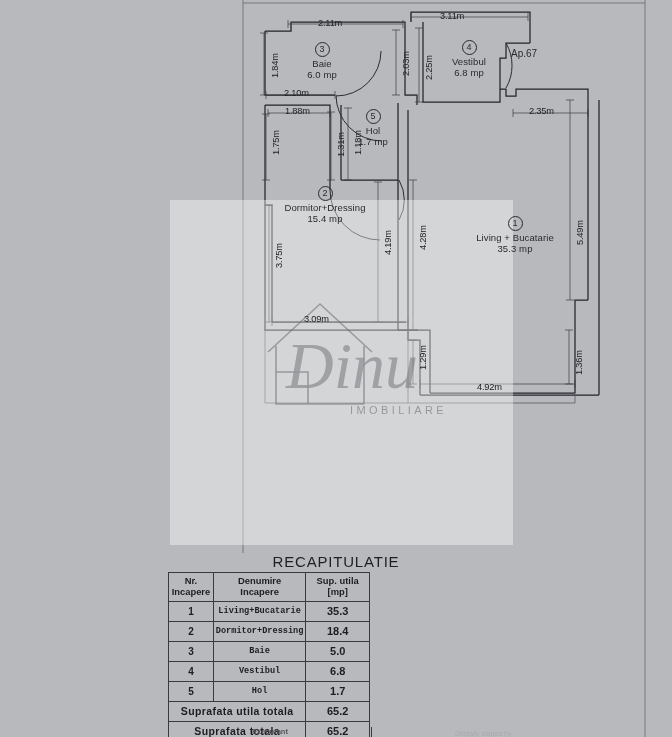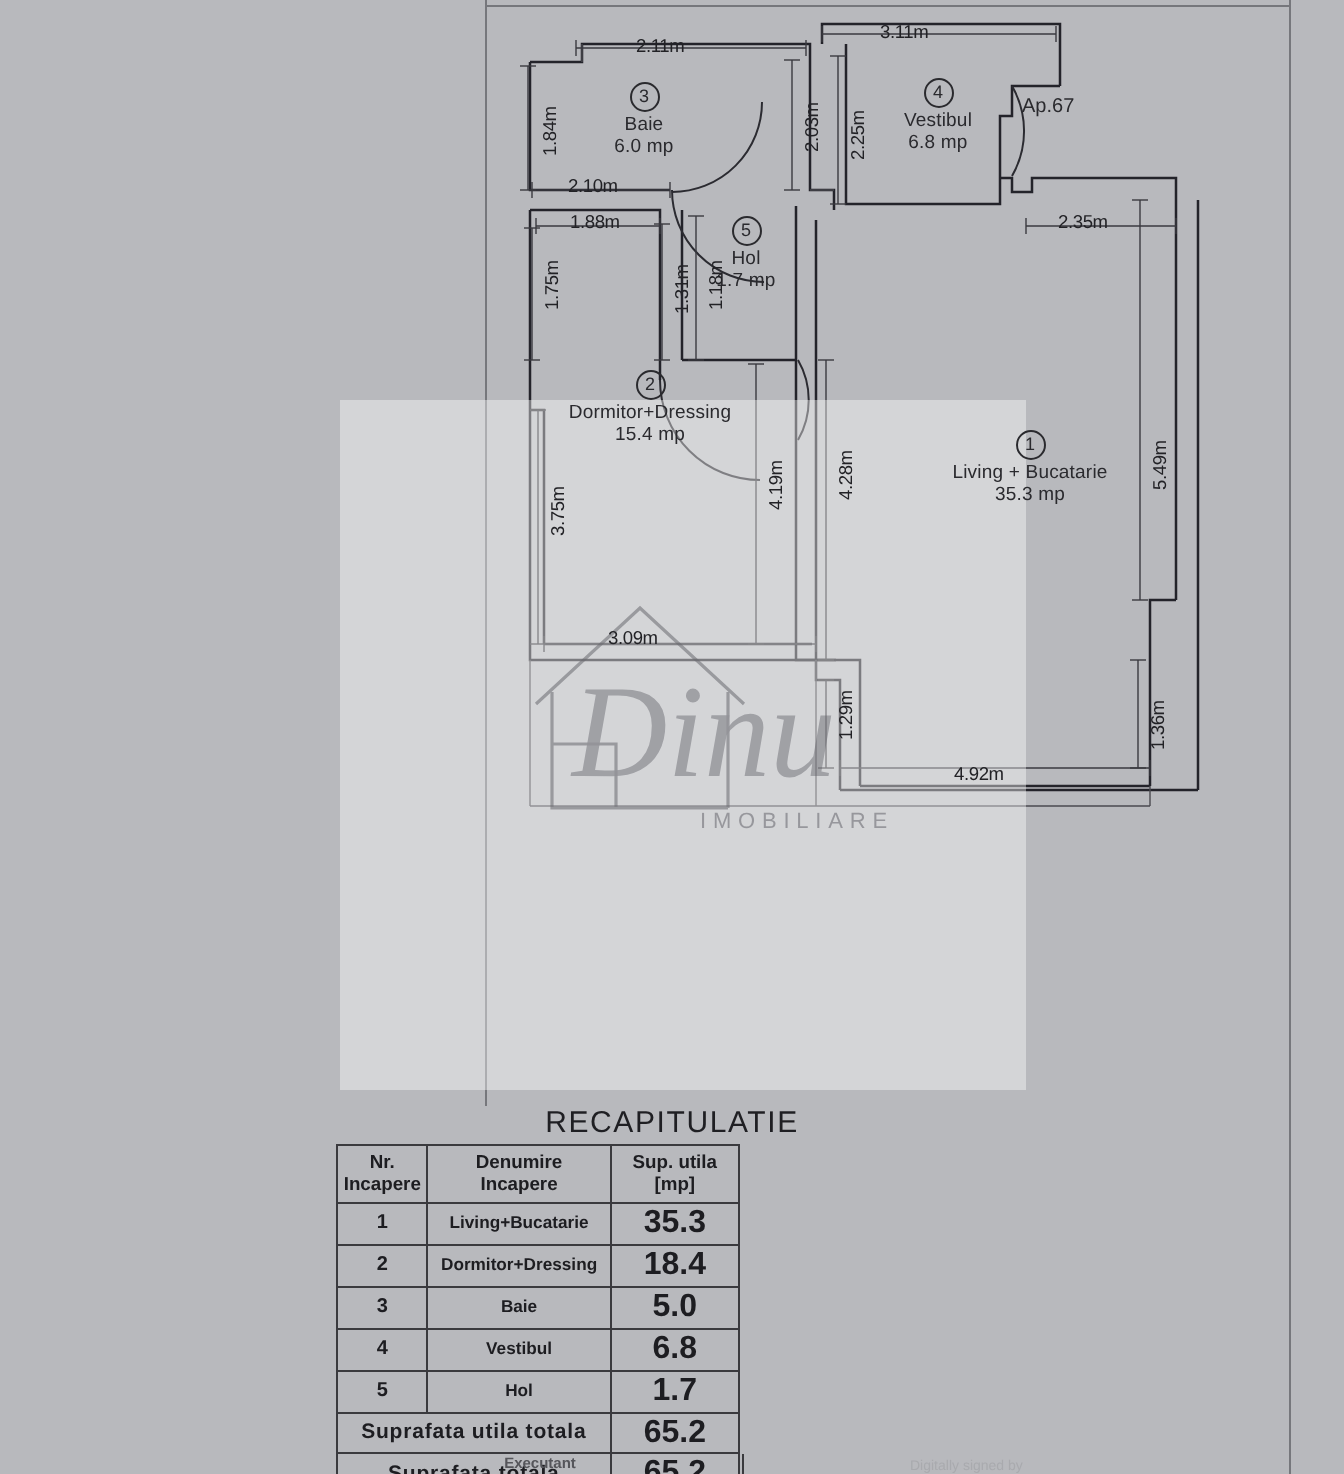--- a/index.html
+++ b/index.html
@@ -106,22 +106,22 @@
   table.recap td, table.recap th {
     border: 1px solid #3a3a3e;
     padding: 1px 0;
     text-align: center;
     font-weight: bold;
     font-size: 8.6px;
     line-height: 1.12;
   }
   table.recap th { font-size: 9.4px; height: 26px; }
   table.recap td.num { width: 42px; font-size: 10px; }
-  table.recap td.name { width: 86px; }
-  table.recap td.val { width: 60px; font-size: 16px; margin-top: 36px; }
+  table.recap td.name { width: 86px; font-family: Liberation Mono, monospace; }
+  table.recap td.val { width: 60px; font-size: 11px; margin-top: 36px; }
   table.recap td.total { text-align: center; font-size: 10.5px; letter-spacing: 0.4px; }
   table.recap tr.body td { height: 17px; }
   table.recap tr.total-row td { height: 17px; }
   #exec-row {
     position: absolute;
     left: 168px;
     top: 727px;
     width: 202px;
     height: 10px;
     border-left: 1px solid #3a3a3e;

